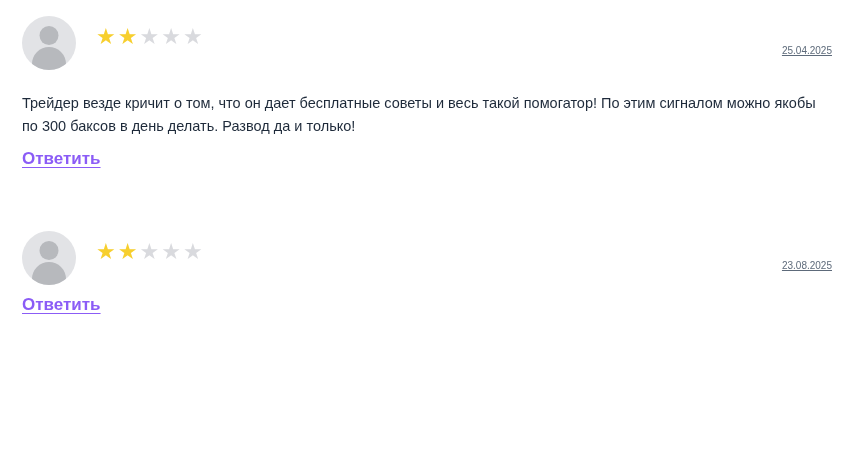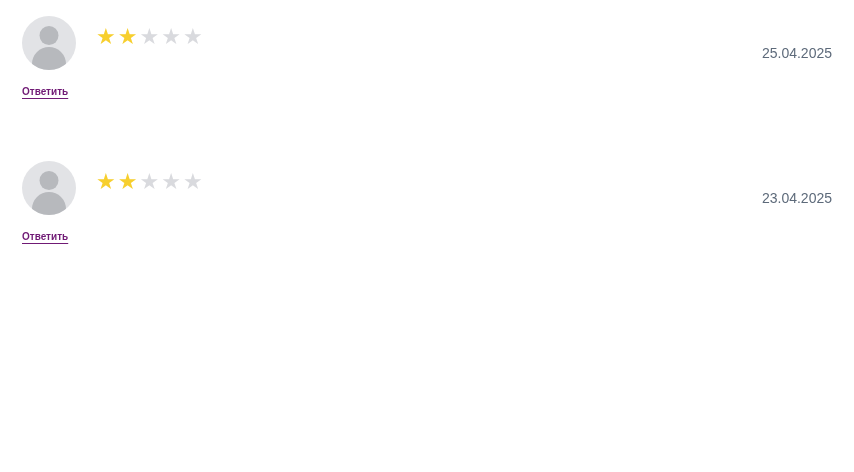--- a/index.html
+++ b/index.html
@@ -76,39 +76,40 @@
     letter-spacing: 2px;
     white-space: nowrap;
   }
   .star {
     color: #d9dade;
   }
   .star.filled {
     color: #f7cf2e;
   }
   .date {
-    font-size: 14px;
+    font-size: 10px;
     color: #5d6a7a;
     white-space: nowrap;
     padding-top: 29px;
     margin-left: 12px;
+    text-decoration: underline;
   }
   .body-text {
     margin-top: 22px;
     font-size: 14.5px;
     line-height: 1.62;
     color: #1e2a3a;
     max-width: 810px;
   }
   .reply {
     display: inline-block;
-    margin-top: 16px;
-    font-size: 10px;
+    margin-top: 10px;
+    font-size: 17px;
     font-weight: bold;
-    color: #701a75;
+    color: #8b5cf6;
     text-decoration: underline;
     text-underline-offset: 3px;
     cursor: pointer;
   }
 </style>
 </head>
 <body>
 
 <div class="reviews">
 
@@ -118,32 +119,33 @@
         <div class="head"></div>
         <div class="body"></div>
       </div>
       <div class="meta">
         <div class="stars">
           <span class="star filled">★</span><span class="star filled">★</span><span class="star">★</span><span class="star">★</span><span class="star">★</span>
         </div>
       </div>
       <div class="date">25.04.2025</div>
     </div>
+    <div class="body-text">Трейдер везде кричит о том, что он дает бесплатные советы и весь такой помогатор! По этим сигналом можно якобы по 300 баксов в день делать. Развод да и только!</div>
     <a class="reply">Ответить</a>
   </div>
 
   <div class="review">
     <div class="review-head">
       <div class="avatar">
         <div class="head"></div>
         <div class="body"></div>
       </div>
       <div class="meta">
         <div class="stars">
           <span class="star filled">★</span><span class="star filled">★</span><span class="star">★</span><span class="star">★</span><span class="star">★</span>
         </div>
       </div>
-      <div class="date">23.04.2025</div>
+      <div class="date">23.08.2025</div>
     </div>
     <a class="reply">Ответить</a>
   </div>
 
 </div>
 
 </body></html>

